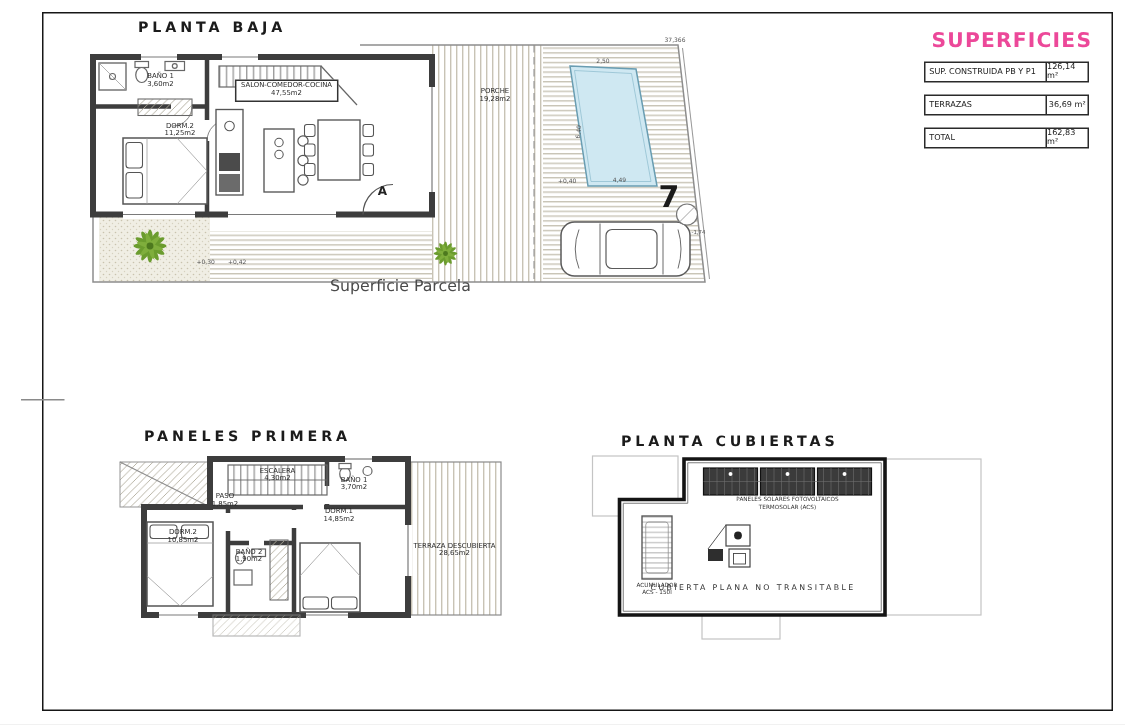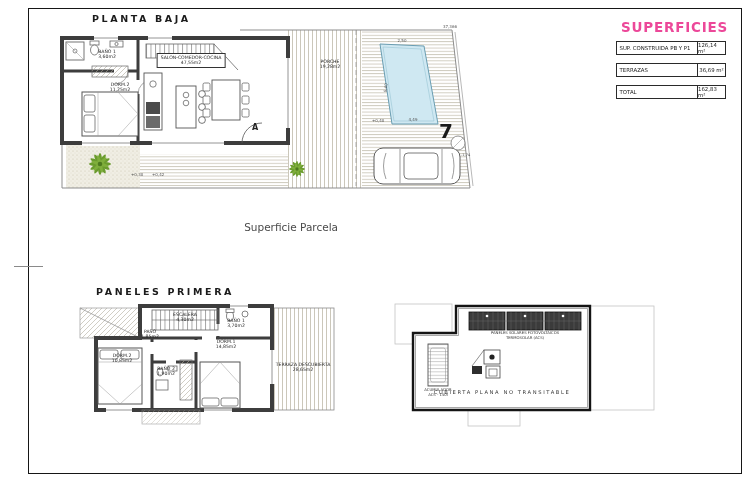--- a/index.html
+++ b/index.html
@@ -9,22 +9,22 @@
          border:1.5px solid #161616;box-sizing:border-box;}
   .tick-left{position:absolute;left:14px;top:266px;width:29px;height:1px;background:#8a8a8a;}
   .plan-title{position:absolute;font-weight:bold;font-size:9.5px;letter-spacing:2.6px;color:#1b1b1b;white-space:nowrap;}
   .plan-svg{position:absolute;}
   
   .rlabel{position:absolute;transform:translateX(-50%);text-align:center;
           font-size:4.6px;line-height:1.18;color:#2a2a2a;white-space:nowrap;}
   .rlabel span{display:block;}
   .rlabel.boxed{border:0.6px solid #333;background:#fff;padding:1px 3px;}
   
-  .parcel-label{position:absolute;left:196px;top:186px;width:142px;text-align:right;
-                font-size:10.5px;line-height:1.08;color:#4a4a4a;margin-top:36px;}
+  .parcel-label{position:absolute;left:196px;top:186px;width:142px;text-align:center;
+                font-size:10.5px;line-height:1.08;color:#4a4a4a;}
   .parcel-label span{display:block;}
   
   .sup-title{position:absolute;left:621px;top:19px;font-size:13.5px;font-weight:bold;
              letter-spacing:0.8px;color:#ec4899;}
   .sup-row{position:absolute;left:616px;width:110px;height:14px;border:1px solid #2a2a2a;
            box-sizing:border-box;display:flex;align-items:stretch;background:#fff;font-size:5.4px;}
   .sup-row .lbl{flex:1;display:flex;align-items:center;padding-left:2.5px;border-right:1px solid #2a2a2a;}
   .sup-row .val{width:27px;display:flex;align-items:center;justify-content:center;}
   
   .cap{position:absolute;transform:translateX(-50%);text-align:center;font-size:3.8px;
@@ -347,20 +347,21 @@
   </div>
   <div class="rlabel" style="left:166px;top:366px">
     <span>BAÑO 2</span>
     <span>1,90m2</span>
   </div>
   <div class="rlabel" style="left:303px;top:362px">
     <span>TERRAZA DESCUBIERTA</span>
     <span>28,65m2</span>
   </div>
 
+  <div class="plan-title" style="left:414px;top:289px">PLANTA CUBIERTAS</div>
 
   <svg class="plan-svg" style="left:392px;top:300px" width="270" height="130" viewBox="0 0 270 130">
     <defs>
       <pattern id="ph3" width="4" height="3.4" patternUnits="userSpaceOnUse">
         <line x1="0" y1="0.5" x2="4" y2="0.5" stroke="#b5b5b5" stroke-width="0.7"></line>
       </pattern>
     </defs>
 
     <g fill="none" stroke="#c4c4c4" stroke-width="0.8">
       <rect x="3" y="4" width="57" height="40"></rect>

